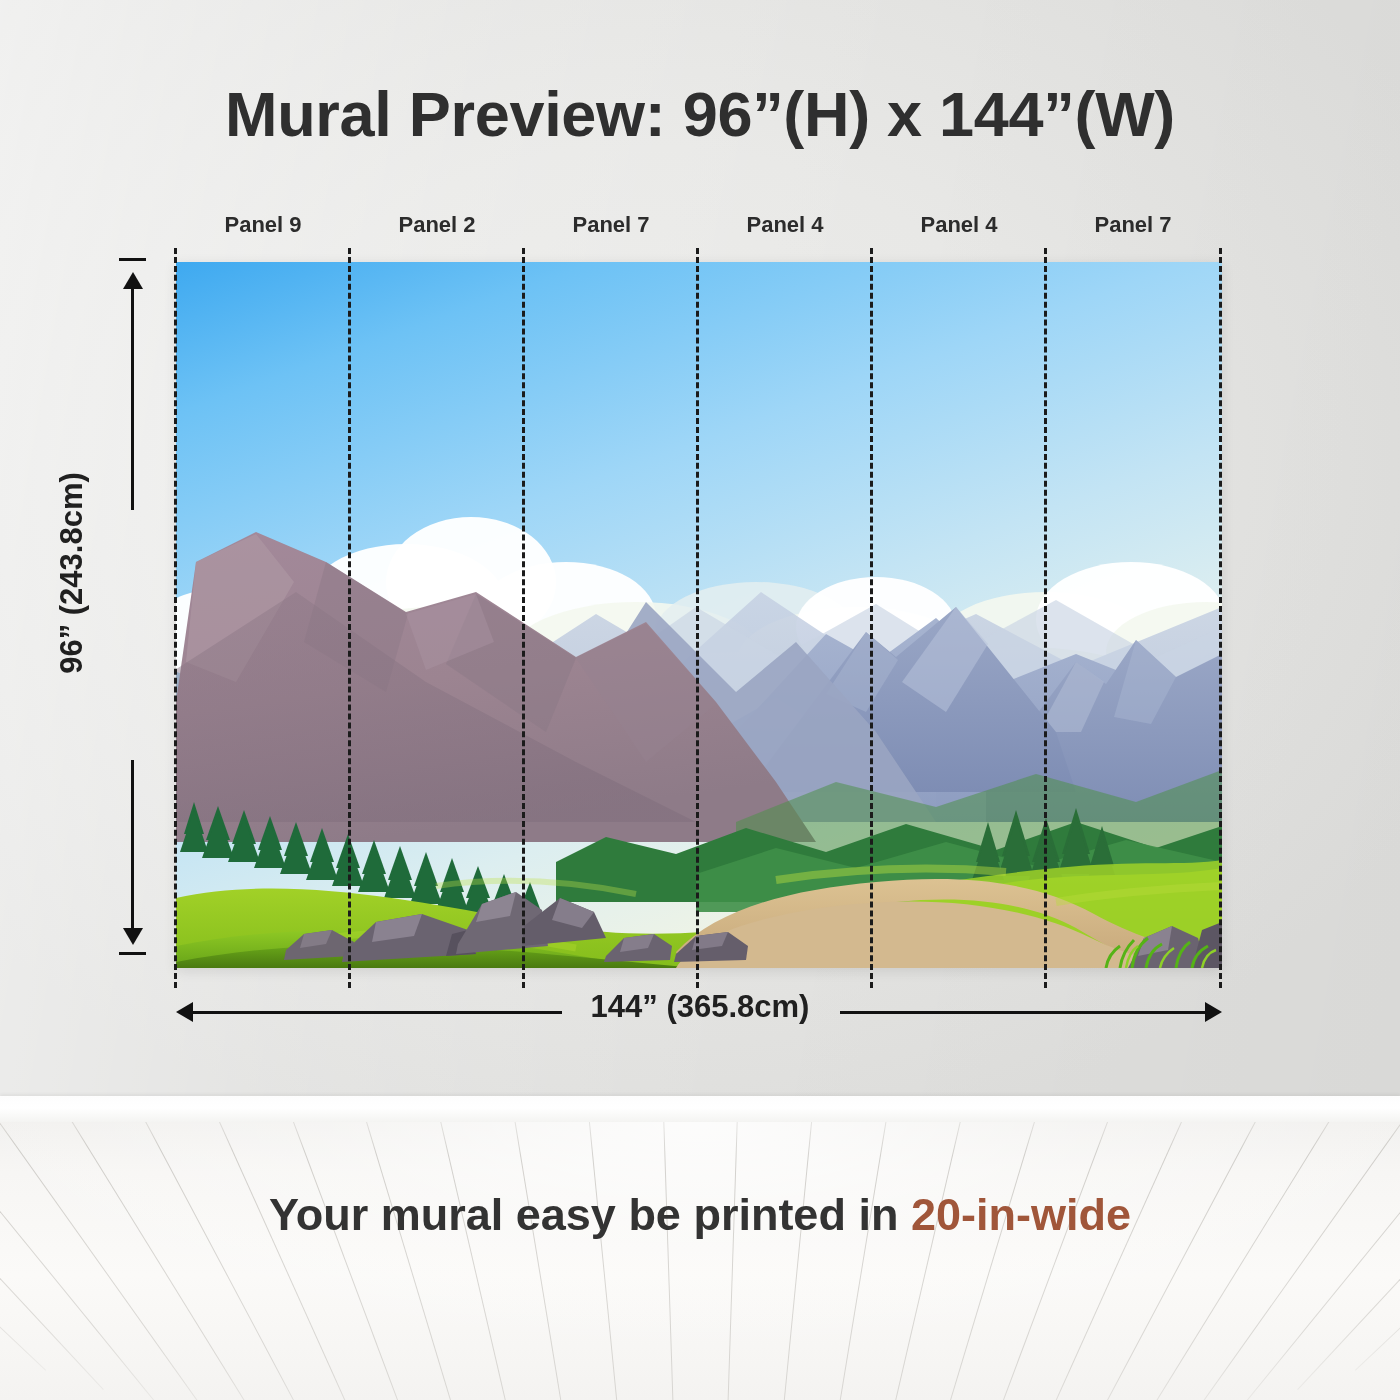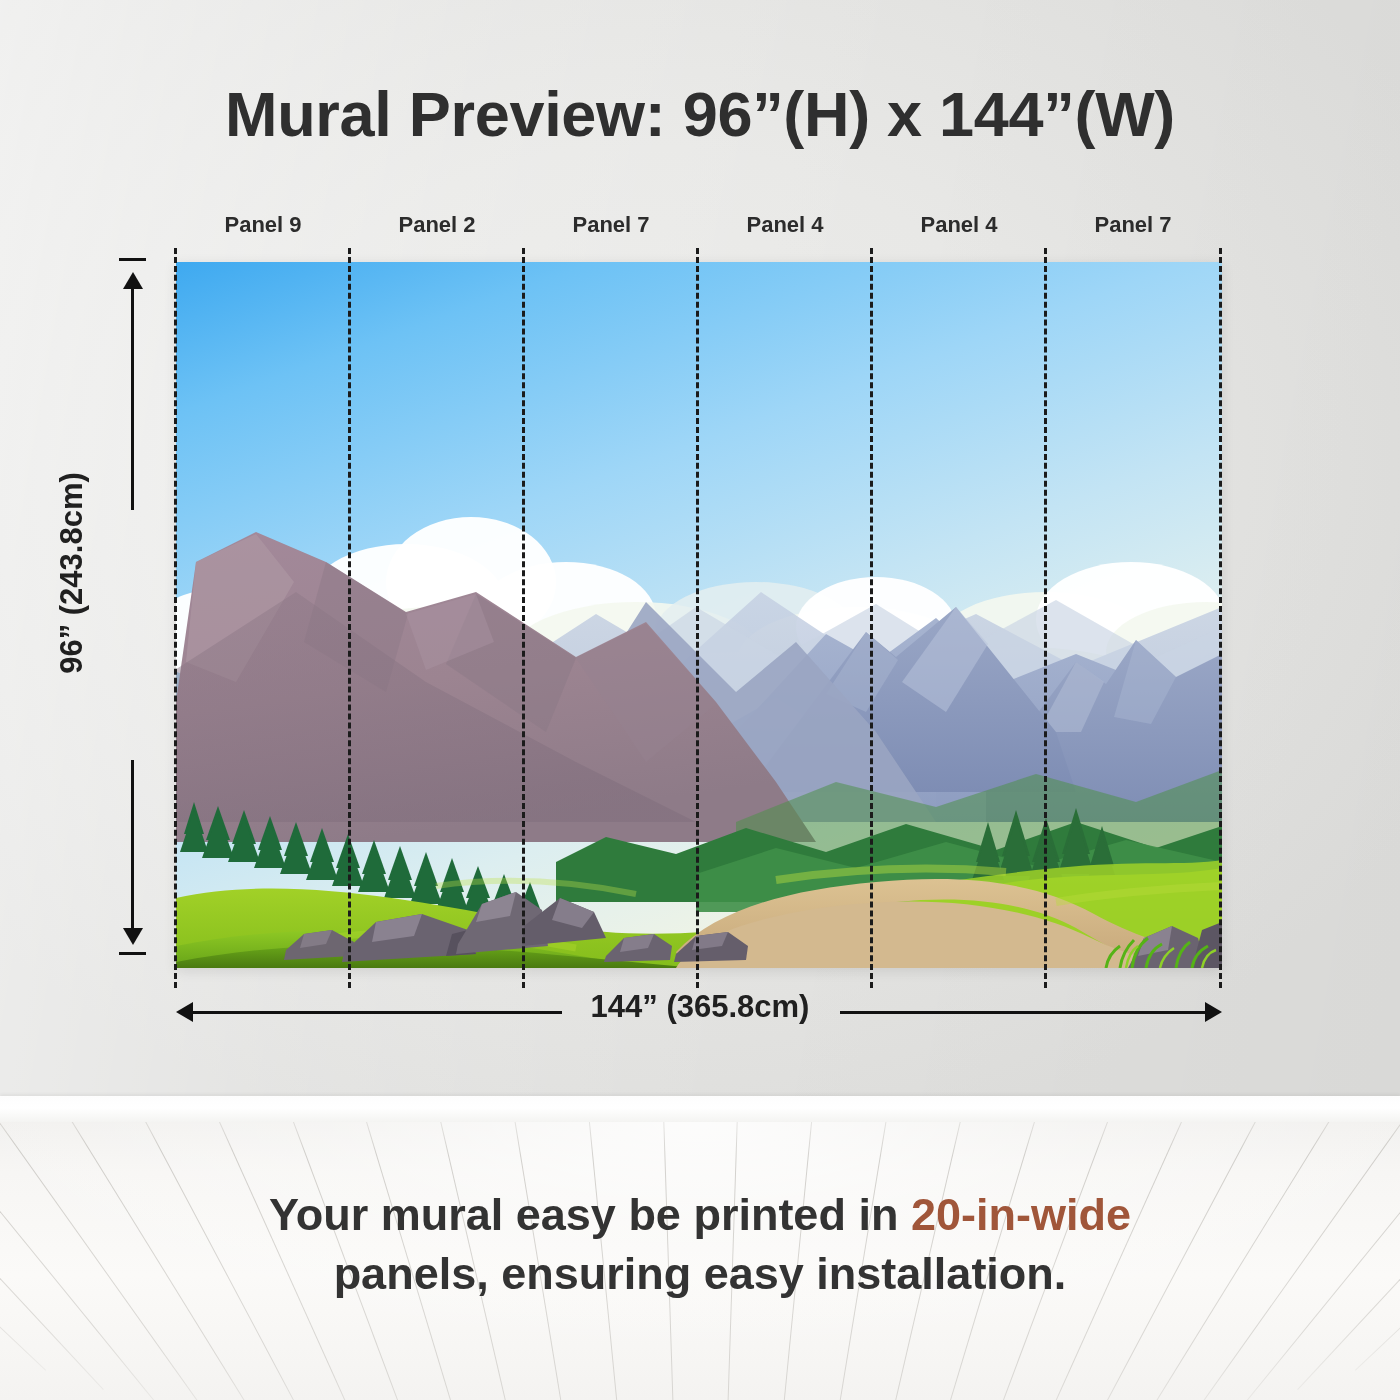--- a/index.html
+++ b/index.html
@@ -487,16 +487,15 @@
     <div class="dim-h" style="left:192px; width:370px;"></div>
     <div class="dim-h" style="left:840px; width:366px;"></div>
     <div class="arrow-right" style="left:1205px"></div>
     <div class="dim-h-label">
       <span>144” (365.8cm)</span>
     </div>
   </div>
 
   <div class="caption">
     <div><span>Your mural easy be printed in </span><span class="accent">20-in-wide</span></div>
-    <div>panels, ensuring easy installation.</div>
   </div>
 
 </div>
 
 </body></html>

